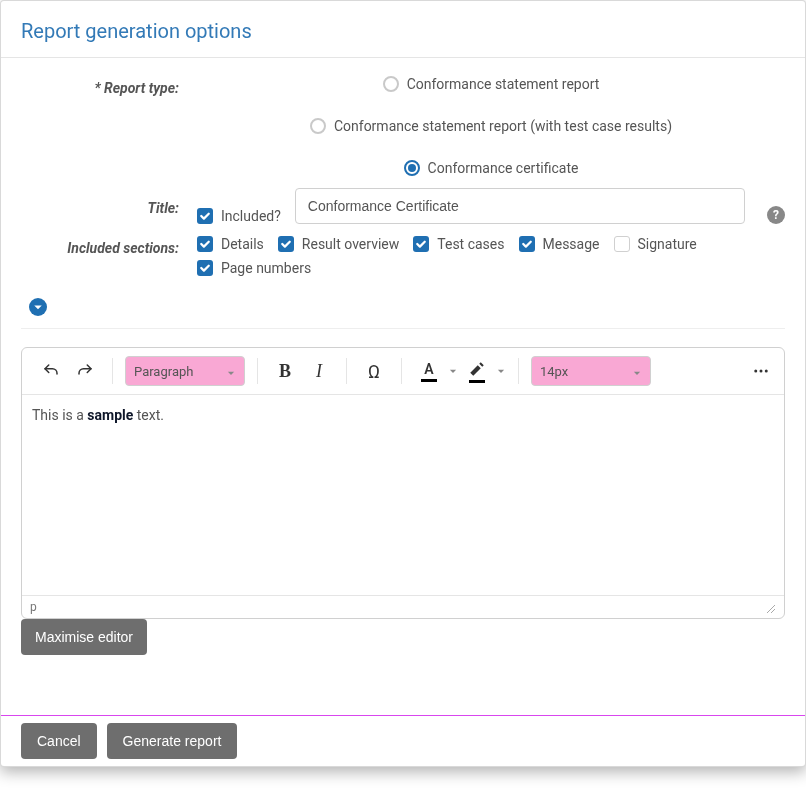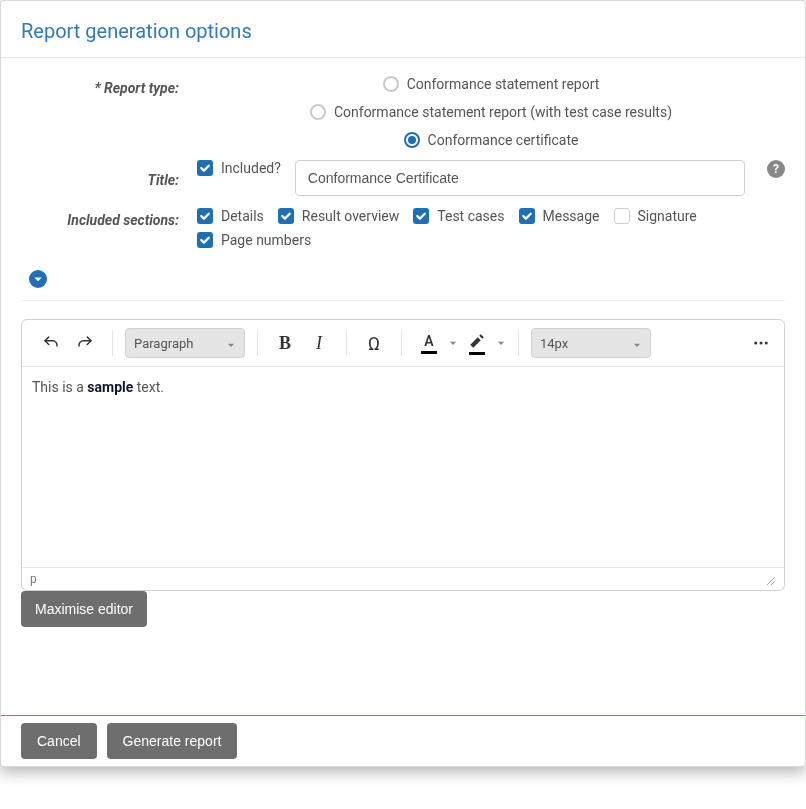--- a/index.html
+++ b/index.html
@@ -51,21 +51,21 @@
       flex-shrink: 0;
       font-style: italic;
     }
     .form-field {
       flex: 1;
       display: flex;
       flex-wrap: wrap;
       align-items: center;
       gap: 8px 14px;
     }
-    .radio-stack { display: flex; flex-direction: column; gap: 12px; }
+    .radio-stack { display: flex; flex-direction: column; gap: 26px; }
     .radio-item, .check-item {
       display: flex;
       align-items: center;
       gap: 8px;
       cursor: pointer;
     }
     .radio-circle {
       width: 16px; height: 16px;
       border: 2px solid #c9c9c9;
       border-radius: 50%;
@@ -173,21 +173,21 @@
       justify-content: center;
       border-radius: 4px;
       cursor: pointer;
       color: #333;
     }
     .tb-btn svg { width: 18px; height: 18px; }
     .tb-select {
       height: 30px;
       border: 1px solid #d0d0d0;
       border-radius: 4px;
-      background: #e5e5e5;
+      background: #f9a8d4;
       display: inline-flex;
       align-items: center;
       padding: 0 8px;
       gap: 24px;
       cursor: pointer;
       font-size: 13px;
       color: #555;
     }
     .tb-select .caret {
       width: 10px; height: 10px;
@@ -269,21 +269,21 @@
         <label class="radio-item">
           <span class="radio-circle checked"></span>
           <span>Conformance certificate</span>
         </label>
       </div>
     </div>
 
     
     <div class="form-row" style="align-items:center;">
       <div class="form-label">Title:</div>
-      <div class="form-field" style="align-items:flex-start;">
+      <div class="form-field" style="align-items:flex-end;">
         <label class="check-item">
           <span class="check-box">
             <svg viewBox="0 0 16 16" fill="none" stroke="white" stroke-width="3" stroke-linecap="round" stroke-linejoin="round">
                 <polyline points="3 8 6.5 11.5 13 5"></polyline>
               </svg>
           </span>
           <span>Included?</span>
         </label>
         <input class="text-input" type="text" value="Conformance Certificate" style="">
         <span class="help-icon">?</span>

